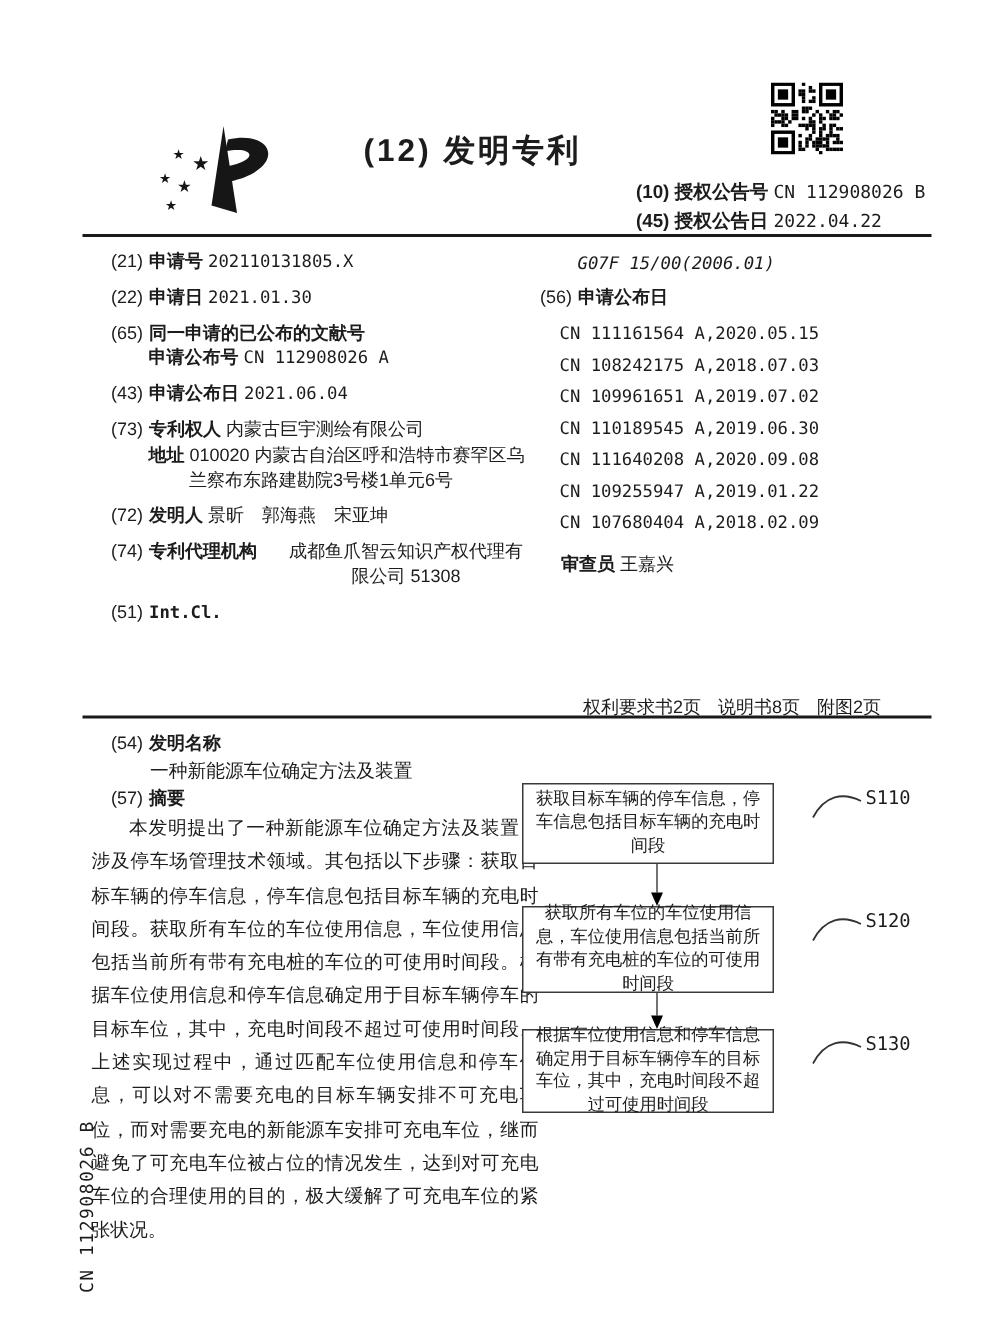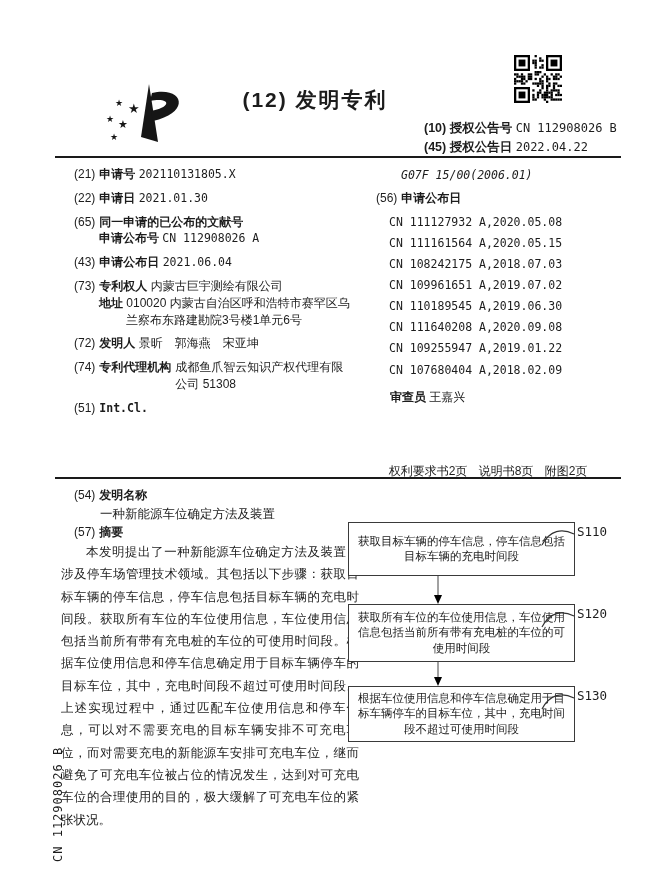--- a/index.html
+++ b/index.html
@@ -18,29 +18,29 @@
   .grant-lines { position:absolute; left:424px; top:119px; width:210px; font-size:12.5px; line-height:1.55; white-space:nowrap; }
   .grant-lines .lbl { font-weight:bold; }
   .grant-lines .mono { font-size:12px; }
 
   .rule { position:absolute; left:55px; width:566px; height:2px; background:#1a1a1a; }
   .rule-1 { top:156px; }
   .rule-2 { top:477px; }
 
   
   .bib-left { position:absolute; left:74px; top:166px; width:276px; font-size:12px; line-height:1.4; }
-  .bib-right { position:absolute; left:360px; top:167px; width:264px; font-size:12px; line-height:1.4;margin-left:16px; }
+  .bib-right { position:absolute; left:360px; top:167px; width:264px; font-size:12px; line-height:1.4; }
   .bib-row { margin-bottom:7px; }
   .code { margin-right:4px; }
   .lbl { font-weight:bold; }
   .indent1 { margin-left:25px; }
   .hang { padding-left:27px; text-indent:-27px; }
   .row-flex { display:flex; }
   .row-flex .head { white-space:nowrap; }
-  .row-flex .wrapval { flex:1; margin-left:4px; }
+  .row-flex .wrapval { flex:1; margin-left:20px;text-align:center; }
   .mono-sm { font-family:"DejaVu Sans Mono", monospace; font-size:11.5px; }
 
   .cite { margin-left:13px; margin-bottom:5px; font-family:"DejaVu Sans Mono", monospace; font-size:11.5px; white-space:nowrap; }
   .examiner { margin-left:14px; margin-top:11px; }
   .pages-line { position:absolute; left:352px; top:463px; width:272px; text-align:center; font-size:12px; word-spacing:8px; }
 
   
   .f54 { position:absolute; left:74px; top:487px; font-size:12px; }
   .title-line { position:absolute; left:100px; top:506px; font-size:12.5px; }
   .f57 { position:absolute; left:74px; top:524px; font-size:12px; }
@@ -51,21 +51,21 @@
 
   
   .side-text {
     position:absolute; left:-21px; top:774px; width:160px; height:16px;
     transform:rotate(-90deg); font-family:"DejaVu Sans Mono", monospace;
     font-size:12px; letter-spacing:1px; white-space:nowrap;
   }
 
   
   .flow-box {
-    position:absolute; left:348px; width:227px; box-sizing:border-box;
+    position:absolute; left:348px; width:168px; box-sizing:border-box;
     border:1px solid #3a3a3a; background:#fff;
     display:flex; align-items:center; justify-content:center; text-align:center;
     font-size:11.5px; line-height:15.5px; padding:3px 7px;
   }
   .box-1 { top:522px; height:54px; }
   .box-2 { top:604px; height:58px; }
   .box-3 { top:686px; height:56px; }
   .flow-arrow { position:absolute; left:433px; }
   .arrow-1 { top:576px; }
   .arrow-2 { top:662px; }
@@ -286,21 +286,20 @@
         <span class="code">(51)</span><span class="lbl mono-sm">Int.Cl.</span>
       </div>
     </div>
   </div>
 
   <div class="bib-right">
     <div class="bib-row indent1 mono-sm it">G07F 15/00(2006.01)</div>
     <div class="bib-row">
       <span class="code">(56)</span><span class="lbl">申请公布日</span>
     </div>
-    <div class="cite">CN 111127932 A,2020.05.08</div>
     <div class="cite">CN 111161564 A,2020.05.15</div>
     <div class="cite">CN 108242175 A,2018.07.03</div>
     <div class="cite">CN 109961651 A,2019.07.02</div>
     <div class="cite">CN 110189545 A,2019.06.30</div>
     <div class="cite">CN 111640208 A,2020.09.08</div>
     <div class="cite">CN 109255947 A,2019.01.22</div>
     <div class="cite">CN 107680404 A,2018.02.09</div>
     <div class="examiner">
       <span class="lbl">审查员</span>
       <span>王嘉兴</span>

